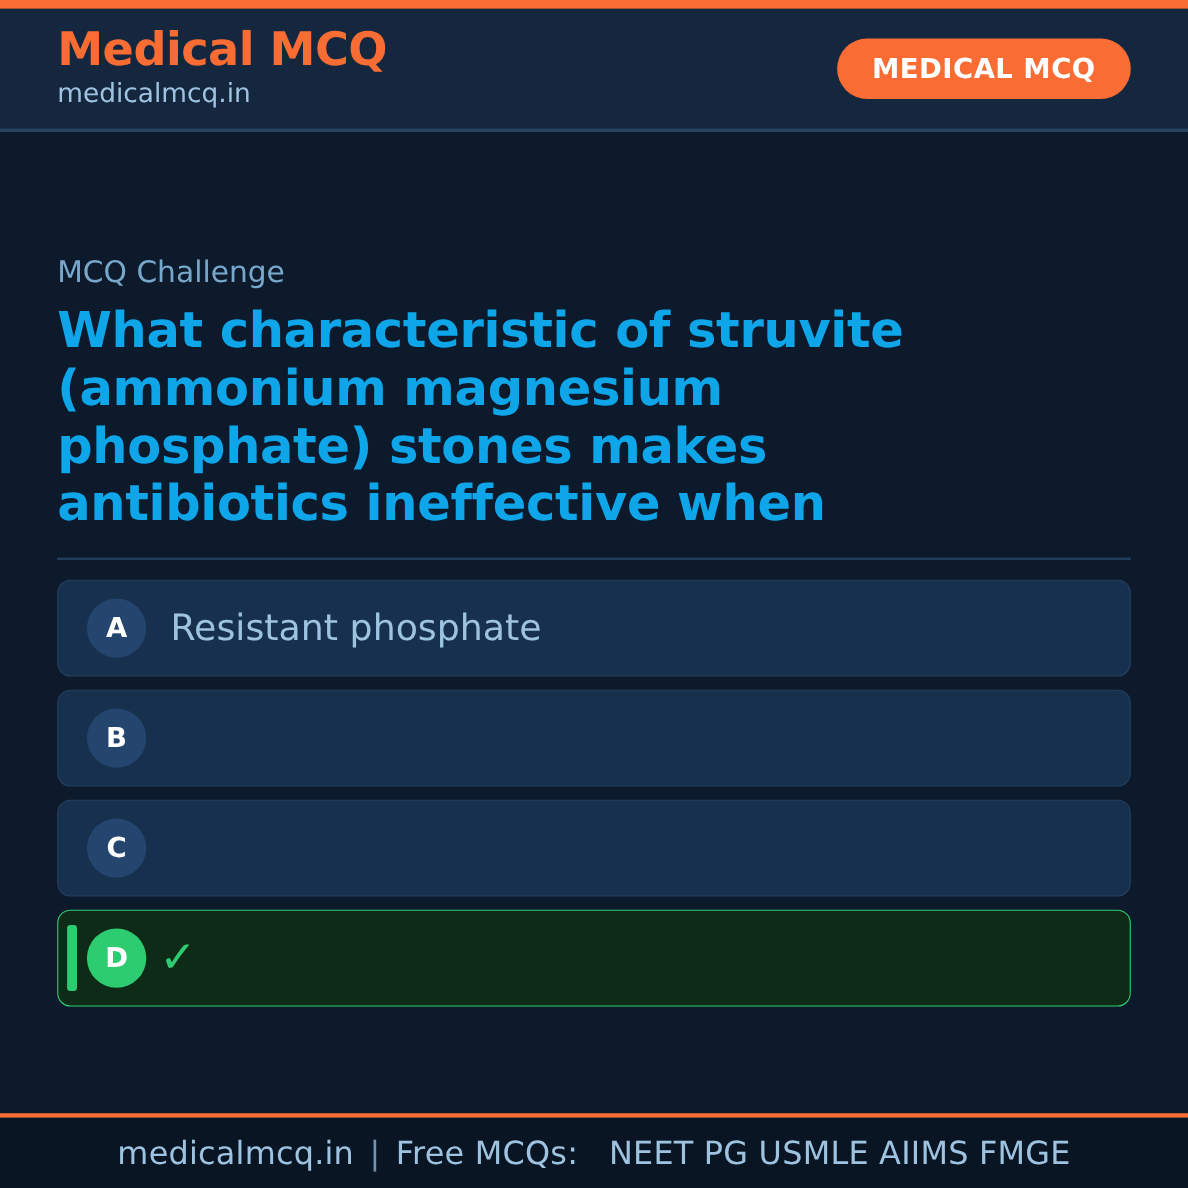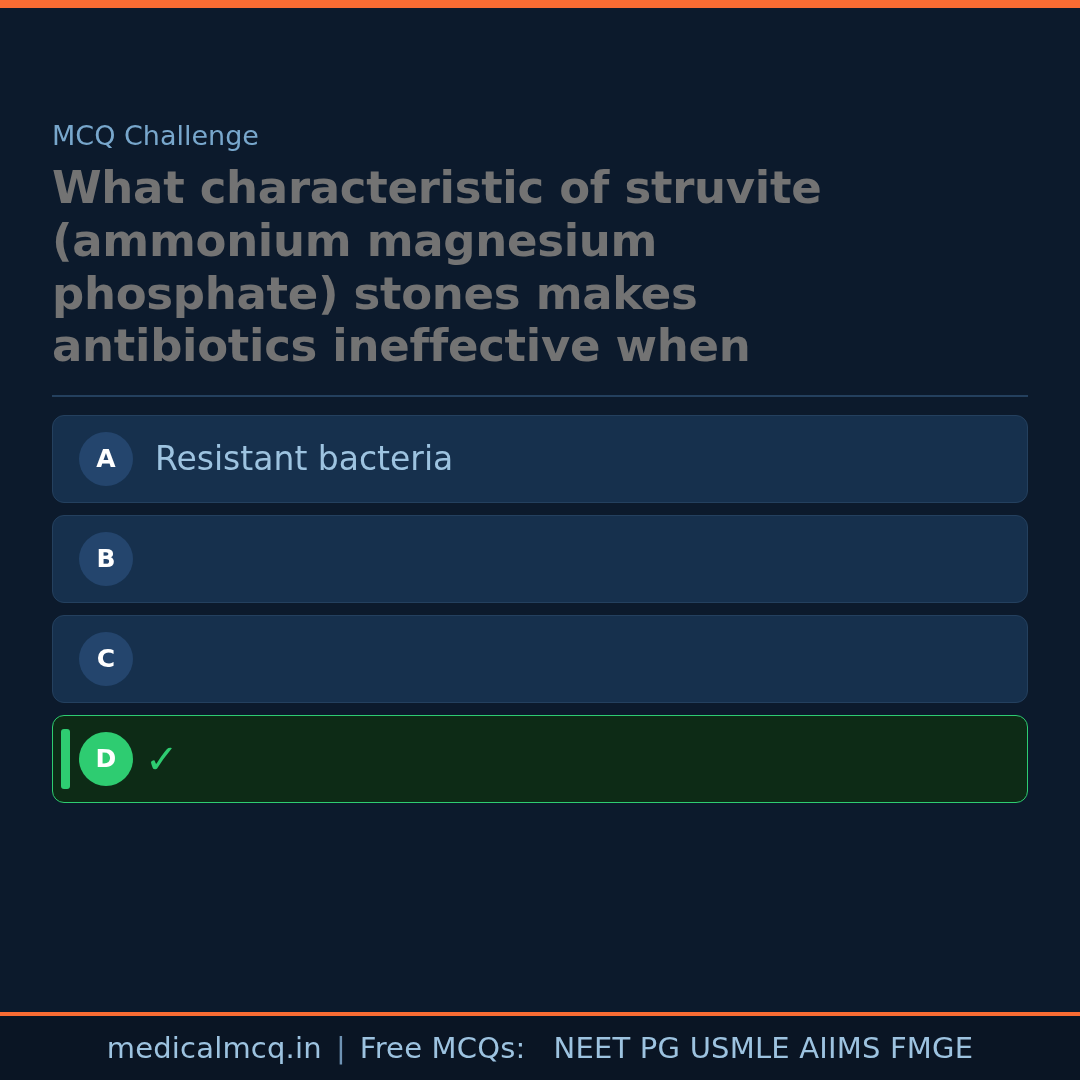--- a/index.html
+++ b/index.html
@@ -84,21 +84,21 @@
   .eyebrow {
     font-size: 27px;
     color: #78a7cc;
     line-height: 1.2;
     margin-bottom: 10px;
   }
 
   .question {
     font-size: 45px;
     font-weight: bold;
-    color: #737373;
+    color: #0ea5e9;
     line-height: 1.17;
     letter-spacing: -0.3px;
     max-width: 900px;
   }
 
   .q-divider {
     height: 2px;
     background: #24405e;
     margin: 22px 0 18px 0;
     width: 100%;
@@ -194,32 +194,39 @@
   .footer-sep { margin: 0 14px; color: #6f93b4; }
   .footer-exam { margin-left: 28px; }
 </style>
 </head>
 <body>
 
 <div class="page">
 
   <div class="top-accent"></div>
 
+  <div class="header">
+    <div class="brand-block">
+      <div class="brand-title">Medical MCQ</div>
+      <div class="brand-domain">medicalmcq.in</div>
+    </div>
+    <div class="header-badge">MEDICAL MCQ</div>
+  </div>
 
   <div class="body-area">
     <div class="eyebrow">MCQ Challenge</div>
     <div class="question">What characteristic of struvite (ammonium magnesium phosphate) stones makes antibiotics ineffective when</div>
     <div class="q-divider"></div>
 
     <div class="options">
 
       <div class="option">
 
         <div class="option-badge">A</div>
-        <div class="option-text">Resistant bacteria</div>
+        <div class="option-text">Resistant phosphate</div>
         <div class="option-check"></div>
       </div>
 
       <div class="option">
 
         <div class="option-badge">B</div>
         <div class="option-check"></div>
       </div>
 
       <div class="option">

